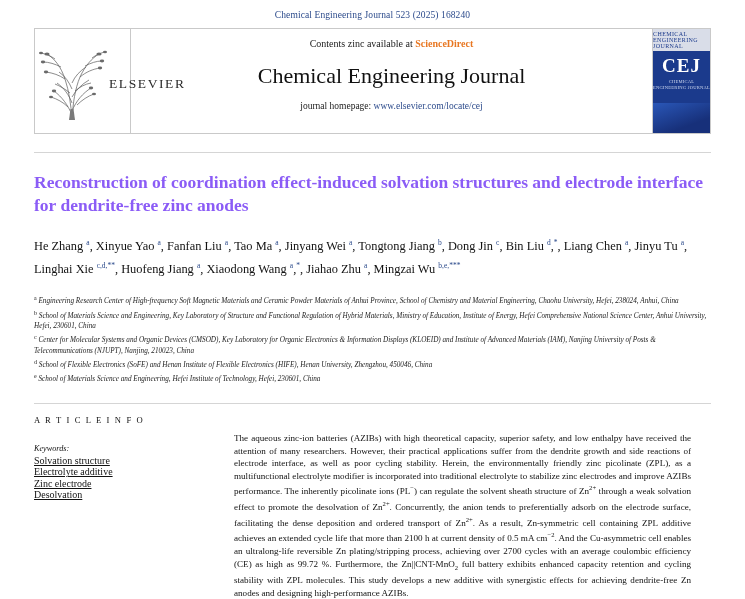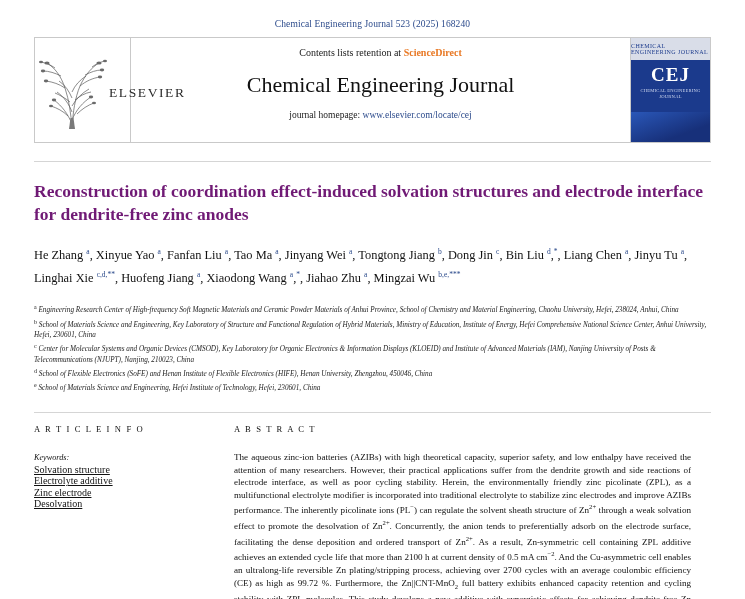--- a/index.html
+++ b/index.html
@@ -21,21 +21,21 @@
     background: #fff;
     box-sizing: border-box;
   }
 
   
   .runhead {
     text-align: center;
     font-family: "Liberation Serif", serif;
     font-size: 9.5px;
     color: #2b4a8b;
-    padding-top: 19px;
+    padding-top: 10px;
     letter-spacing: 0.1px;
   }
 
   
   .masthead {
     margin: 8px 34px 0 34px;
     border: 1px solid #c9c9c9;
     height: 104px;
     display: flex;
     background: #fff;
@@ -82,21 +82,21 @@
   .homepage-line {
     font-size: 9.5px;
     margin-top: 12px;
     color: #1a1a1a;
   }
   .homepage-line a {
     color: #2b4a8b;
     text-decoration: none;
   }
   .cej-cover {
-    width: 80px;
+    width: 58px;
     border-left: 1px solid #c9c9c9;
     background: #1b3a8c;
     position: relative;
     overflow: hidden;
     box-sizing: border-box;
   }
   .cej-top {
     height: 22px;
     background: #d9dde8;
     display: flex;
@@ -141,21 +141,21 @@
   
   .title-sep {
     margin: 18px 34px 0 34px;
     border-top: 1px solid #d5d5d5;
   }
   .article-title {
     margin: 18px 34px 0 34px;
     font-family: "Liberation Serif", serif;
     font-size: 17.5px;
     line-height: 23px;
-    color: #701a75;
+    color: #8b5cf6;
   }
   .authors {
     margin: 16px 34px 0 34px;
     font-size: 12.4px;
     line-height: 19px;
     color: #111;
   }
   .authors sup {
     font-size: 7.5px;
     color: #2b4a8b;
@@ -270,21 +270,21 @@
             <ellipse cx="70" cy="7" rx="2" ry="1.3"></ellipse>
           </g>
           <path d="M34 75 L40 75 L38.5 64 L35.5 64 Z" fill="#7a7a7a"></path>
         </svg>
       </span>
       <div class="elsevier-word">ELSEVIER</div>
     </div>
 
     <div class="masthead-center">
       <div class="contents-line">
-        <span>Contents lists retention at </span><span class="sd">ScienceDirect</span>
+        <span>Contents zinc available at </span><span class="sd">ScienceDirect</span>
       </div>
       <div class="journal-title">Chemical Engineering Journal</div>
       <div class="homepage-line">
         <span>journal homepage: </span><a href="#">www.elsevier.com/locate/cej</a>
       </div>
     </div>
 
     <div class="cej-cover">
       <div class="cej-top">CHEMICAL ENGINEERING JOURNAL</div>
       <div class="cej-logo">CEJ</div>
@@ -315,18 +315,17 @@
       <div class="sec-head">A R T I C L E   I N F O</div>
       <div class="kw-label">Keywords:</div>
       <div class="kw-list">
           <div>Solvation structure</div>
           <div>Electrolyte additive</div>
           <div>Zinc electrode</div>
           <div>Desolvation</div>
         </div>
     </div>
     <div class="col-abs">
-      <div class="sec-head">A B S T R A C T</div>
       <div class="abstract-body">The aqueous zinc-ion batteries (AZIBs) with high theoretical capacity, superior safety, and low enthalpy have received the attention of many researchers. However, their practical applications suffer from the dendrite growth and side reactions of electrode interface, as well as poor cycling stability. Herein, the environmentally friendly zinc picolinate (ZPL), as a multifunctional electrolyte modifier is incorporated into traditional electrolyte to stabilize zinc electrodes and improve AZIBs performance. The inherently picolinate ions (PL<sup>−</sup>) can regulate the solvent sheath structure of Zn<sup>2+</sup> through a weak solvation effect to promote the desolvation of Zn<sup>2+</sup>. Concurrently, the anion tends to preferentially adsorb on the electrode surface, facilitating the dense deposition and ordered transport of Zn<sup>2+</sup>. As a result, Zn-symmetric cell containing ZPL additive achieves an extended cycle life that more than 2100 h at current density of 0.5 mA cm<sup>−2</sup>. And the Cu-asymmetric cell enables an ultralong-life reversible Zn plating/stripping process, achieving over 2700 cycles with an average coulombic efficiency (CE) as high as 99.72 %. Furthermore, the Zn||CNT-MnO<sub>2</sub> full battery exhibits enhanced capacity retention and cycling stability with ZPL molecules. This study develops a new additive with synergistic effects for achieving dendrite-free Zn anodes and designing high-performance AZIBs.</div>
     </div>
   </div>
 
 </div>
 
 </body></html>

